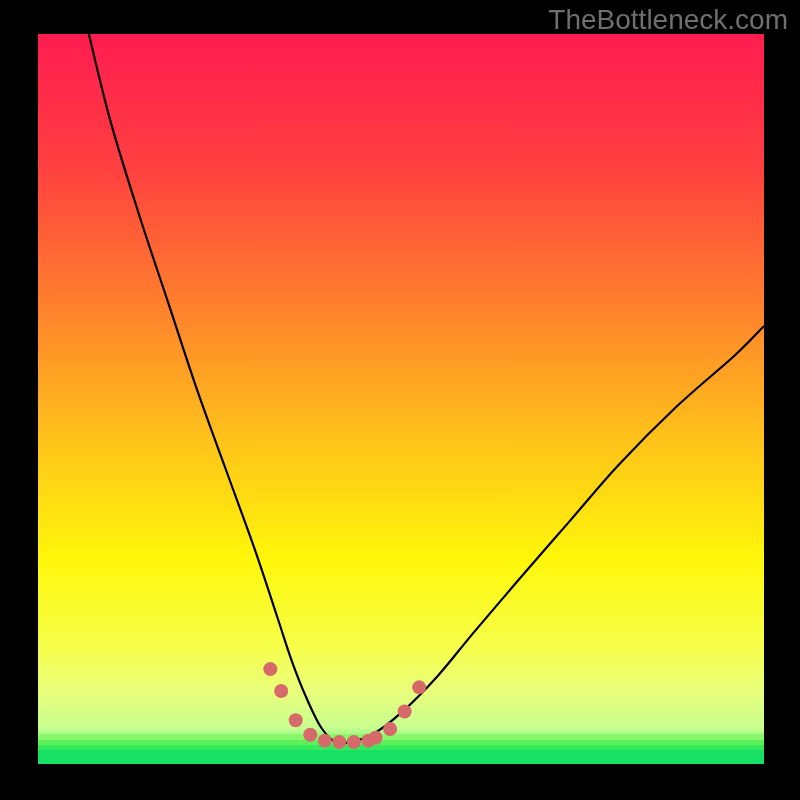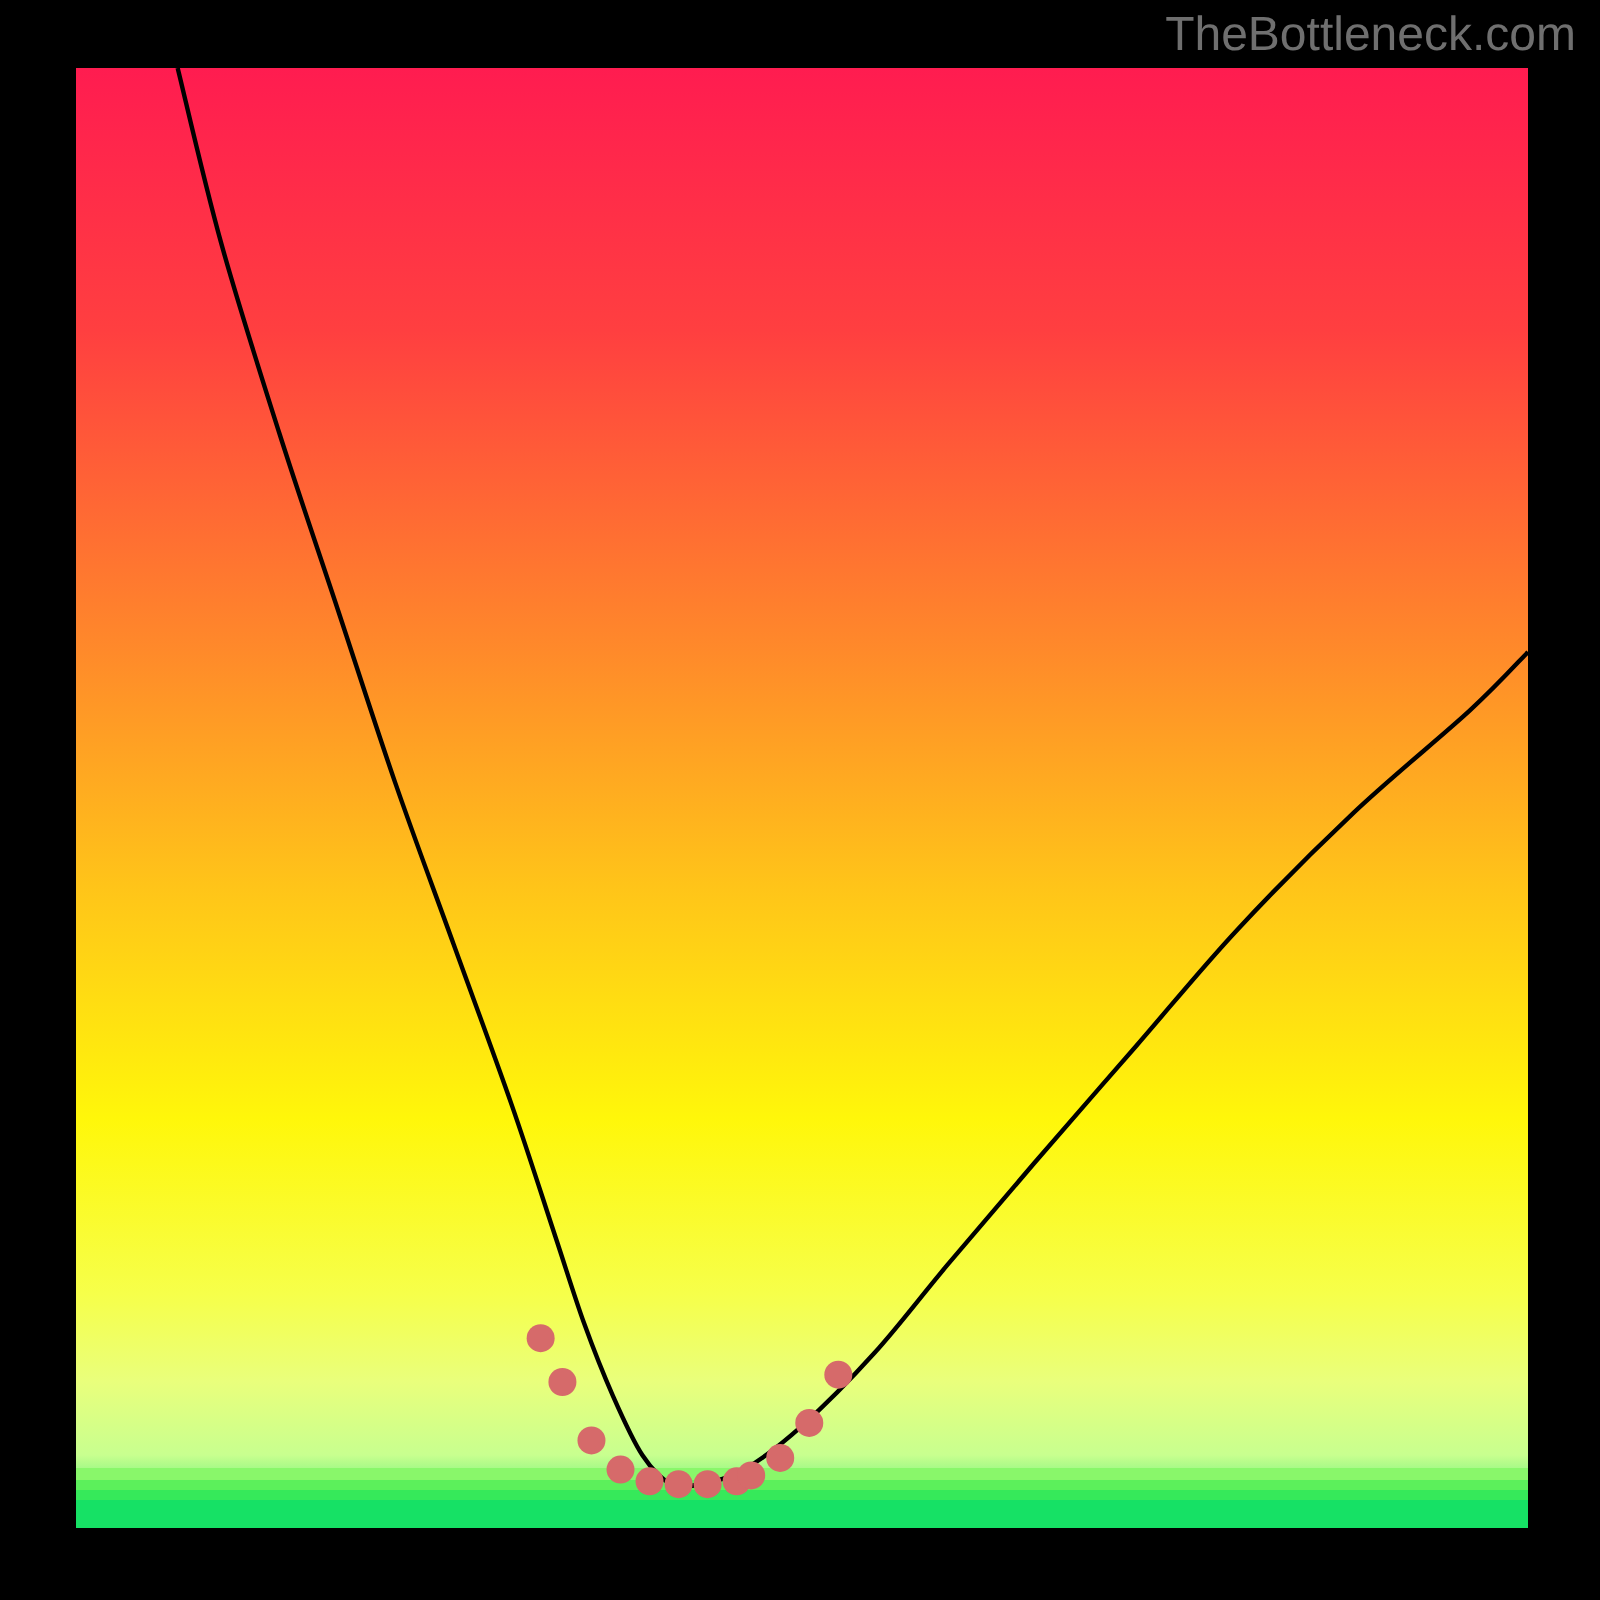--- a/index.html
+++ b/index.html
@@ -31,21 +31,21 @@
   svg.curves {
     position: absolute;
     inset: 0;
     width: 100%;
     height: 100%;
   }
   .watermark {
     position: absolute;
     top: 4px;
     right: 12px;
-    font-size: 24px;
+    font-size: 28px;
     font-weight: 400;
     letter-spacing: 0px;
   }
 </style>
 </head>
 <body>
 
 <div class="frame">
 
   <div class="plot-area" id="plot-area" style="left: 38px; top: 34px; width: 726px; height: 730px;">

